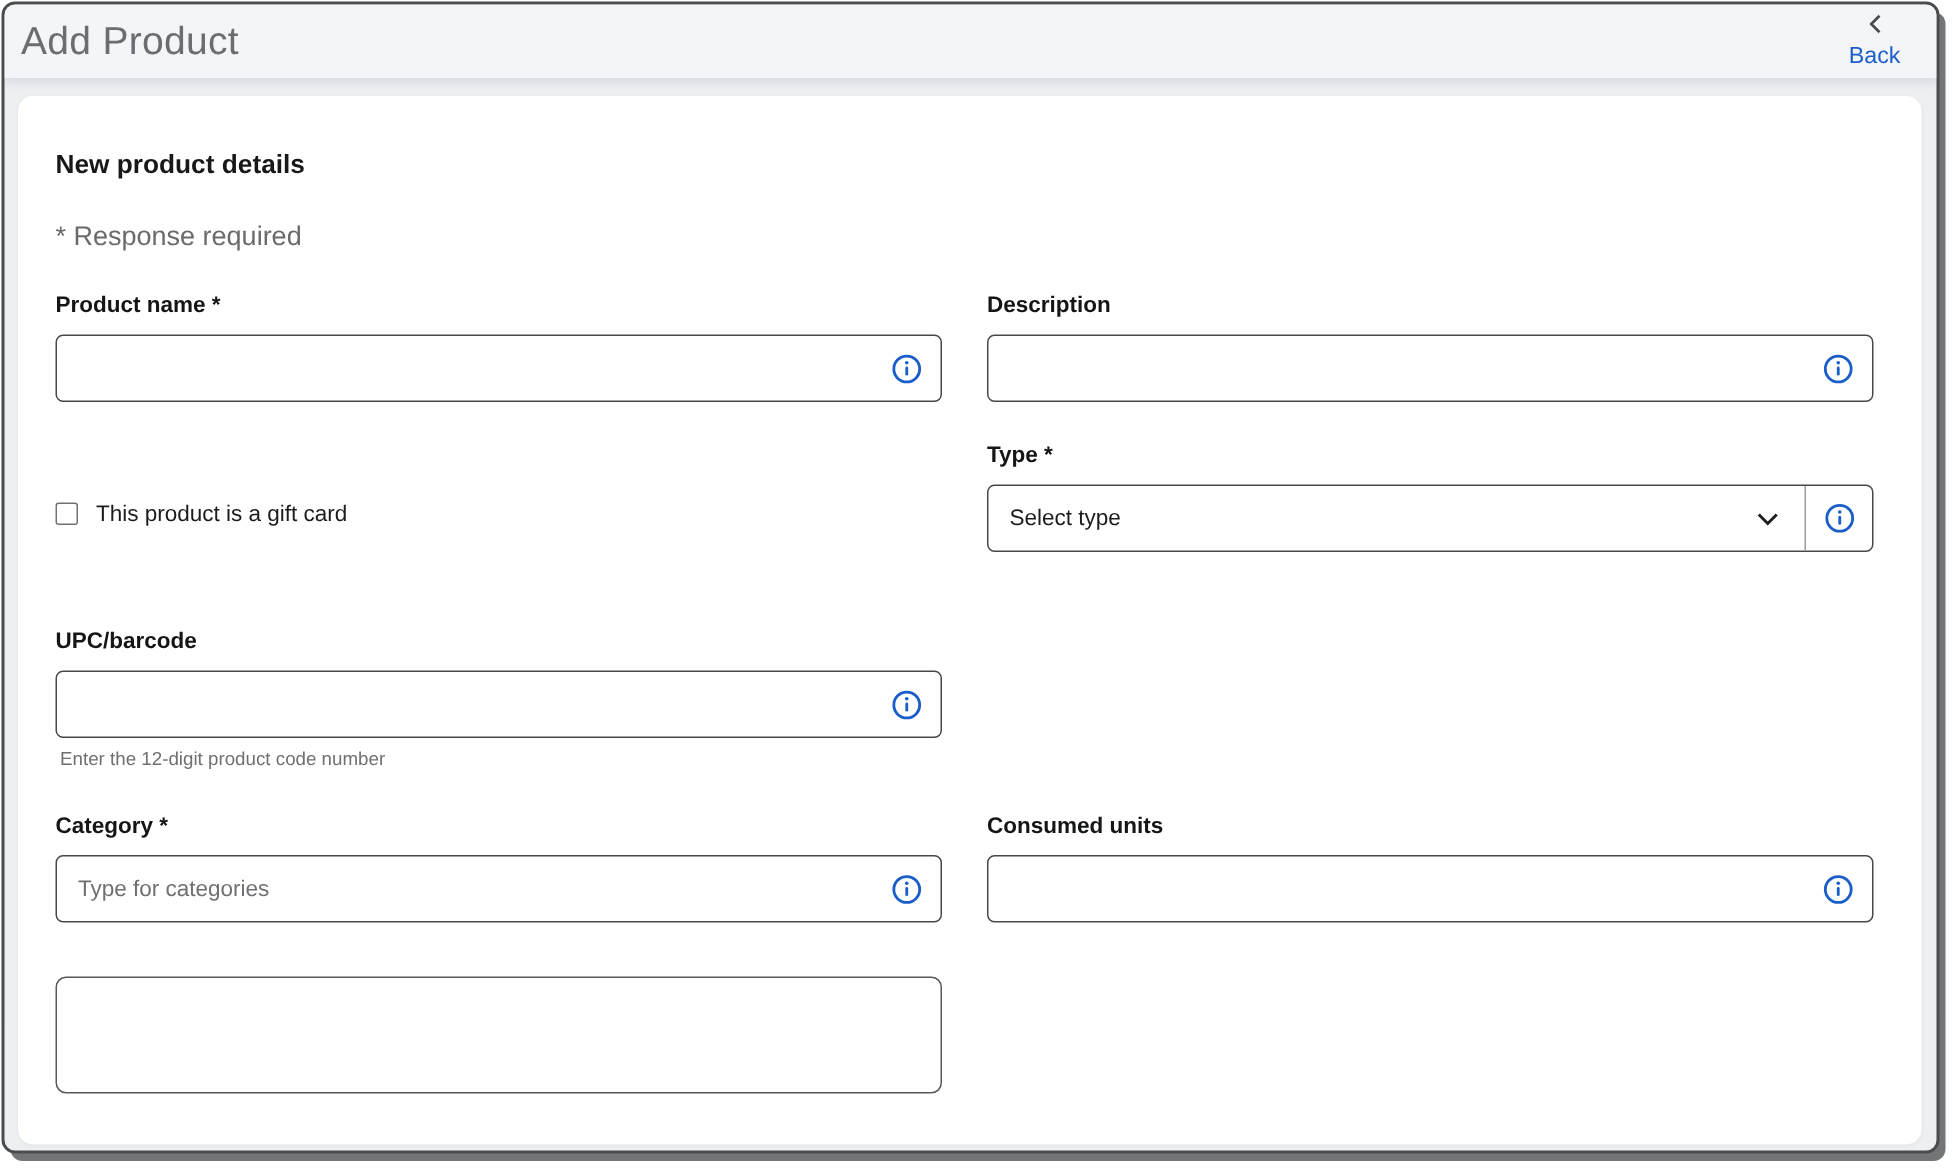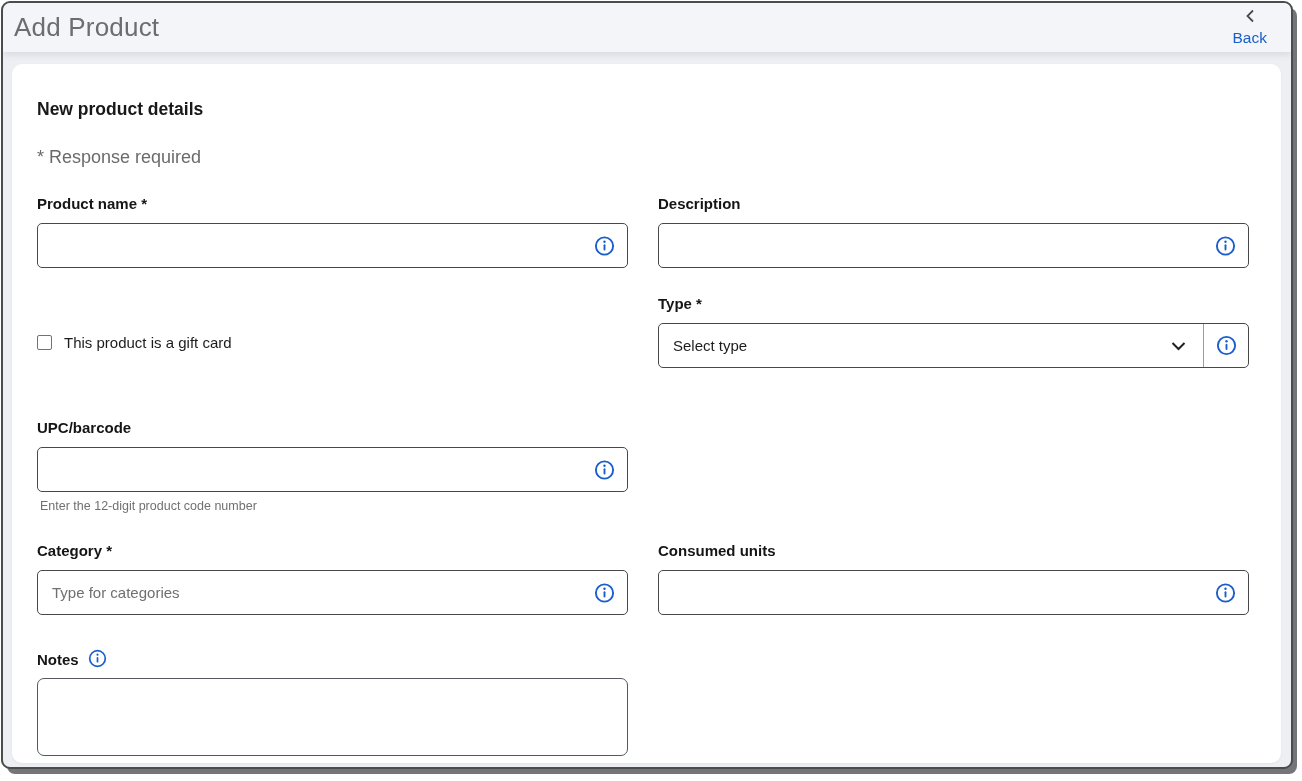--- a/index.html
+++ b/index.html
@@ -320,30 +320,20 @@
                   <circle cx="10" cy="6" r="1.15" fill="currentColor"></circle>
                   <rect x="9.1" y="8.4" width="1.8" height="5.8" rx="0.9" fill="currentColor"></rect>
                 </svg>
             </button>
           </div>
         </div>
       </div>
 
       <div class="form-row">
         <div>
-          <div class="notes-label-row">
-            <label class="field-label">Notes</label>
-            <button class="notes-info">
-              <svg width="19" height="19" viewBox="0 0 20 20">
-                  <circle cx="10" cy="10" r="8.2" fill="none" stroke="currentColor" stroke-width="1.8"></circle>
-                  <circle cx="10" cy="6" r="1.15" fill="currentColor"></circle>
-                  <rect x="9.1" y="8.4" width="1.8" height="5.8" rx="0.9" fill="currentColor"></rect>
-                </svg>
-            </button>
-          </div>
           <textarea class="notes-area" style=""></textarea>
         </div>
         <div></div>
       </div>
 
     </div>
   </div>
 </div>
 
 </body></html>

